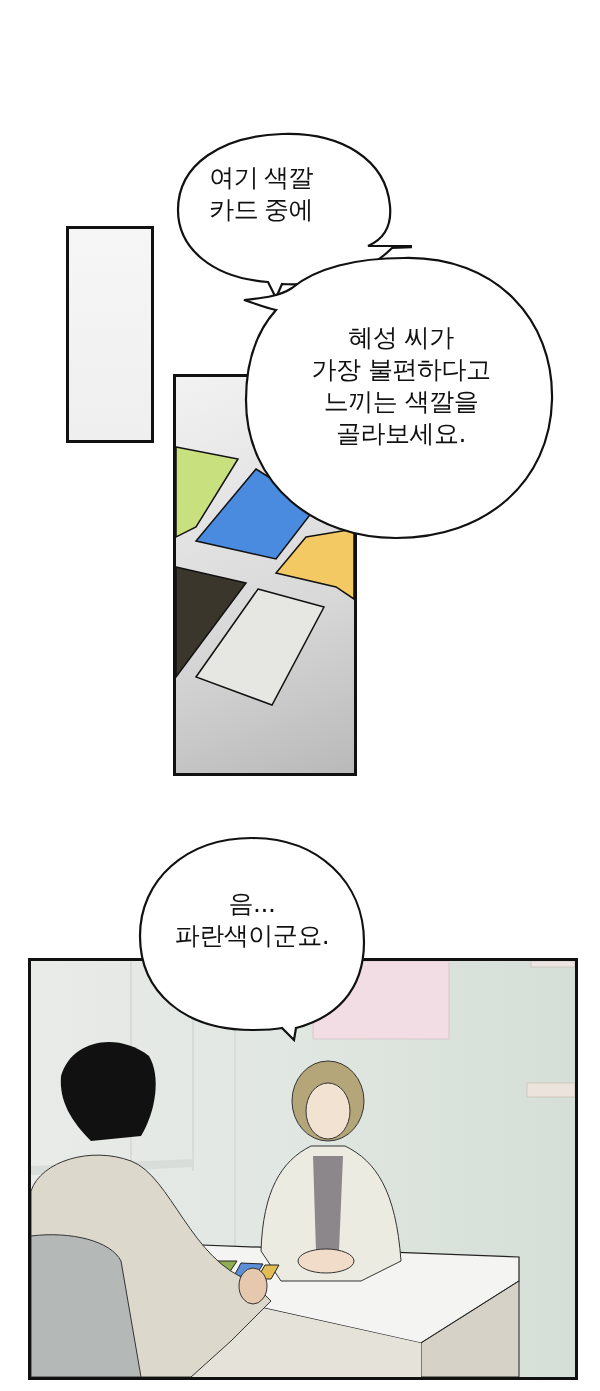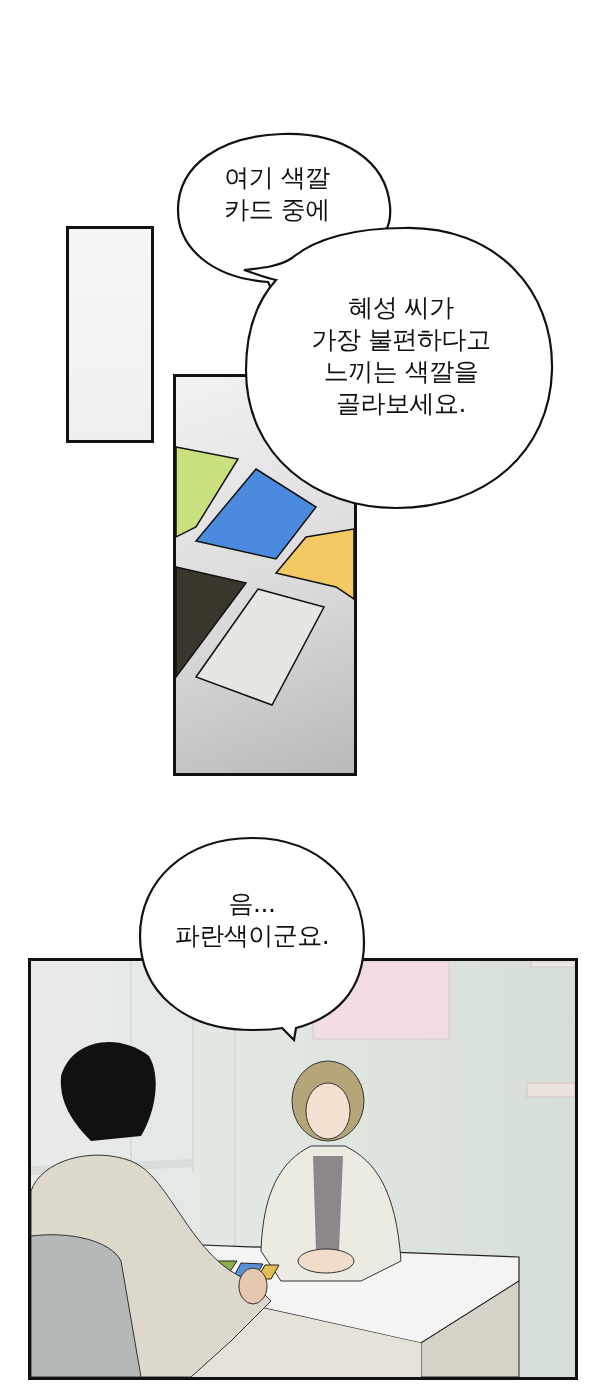--- a/index.html
+++ b/index.html
@@ -60,25 +60,25 @@
     <path d="M0,230 C10,200 60,185 100,200 C140,215 160,300 220,320 L240,340 L200,380 L160,416 L0,416 Z" fill="#ddd8cc" stroke="#333"></path>
     <path d="M0,275 C40,270 80,280 90,300 L110,416 L0,416 Z" fill="#b4b8b6" stroke="#333"></path>
     <ellipse cx="222" cy="325" rx="14" ry="18" fill="#e6c8ae" stroke="#333"></ellipse>
   </svg>
 </div>
 
 <div class="abs" style="left:172px; top:128px; width:240px; height:180px;">
   <svg width="240" height="180" viewBox="0 0 240 180">
     <path d="M110,6 C170,4 214,32 218,78 C220,100 210,112 196,118 L272,118 L220,120 C190,150 150,158 110,156 L104,170 L96,154 C40,150 6,120 6,82 C6,36 50,8 110,6 Z" fill="#fff" stroke="#111" stroke-width="2.2"></path>
   </svg>
-  <div class="bubble-text" style="left:30px; top:34px; width:150px;">여기 색깔
+  <div class="bubble-text" style="left:14px; top:34px; width:150px;font-family:Liberation Serif, serif;">여기 색깔
 카드 중에</div>
 </div>
 
-<div class="abs" style="left:236px; top:220px; width:322px; height:292px;">
+<div class="abs" style="left:236px; top:250px; width:322px; height:292px;">
   <svg width="322" height="292" viewBox="0 0 322 292">
     <path d="M168,8 C260,6 318,70 316,150 C314,232 250,288 160,288 C80,288 10,236 10,150 C10,110 22,80 40,60 C30,58 20,54 8,50 C28,48 44,46 56,38 C80,18 120,8 168,8 Z" fill="#fff" stroke="#111" stroke-width="2.2"></path>
   </svg>
   <div class="bubble-text" style="left:30px; top:72px; width:270px;">혜성 씨가
 가장 불편하다고
 느끼는 색깔을
 골라보세요.</div>
 </div>
 
 <div class="abs" style="left:134px; top:832px; width:236px; height:210px;">

